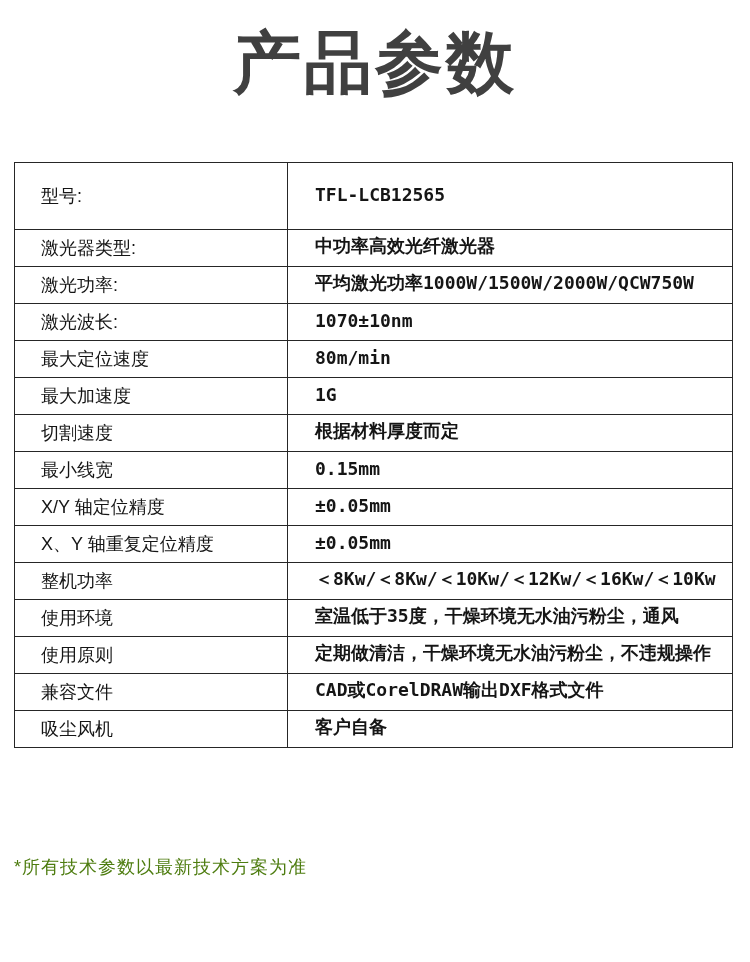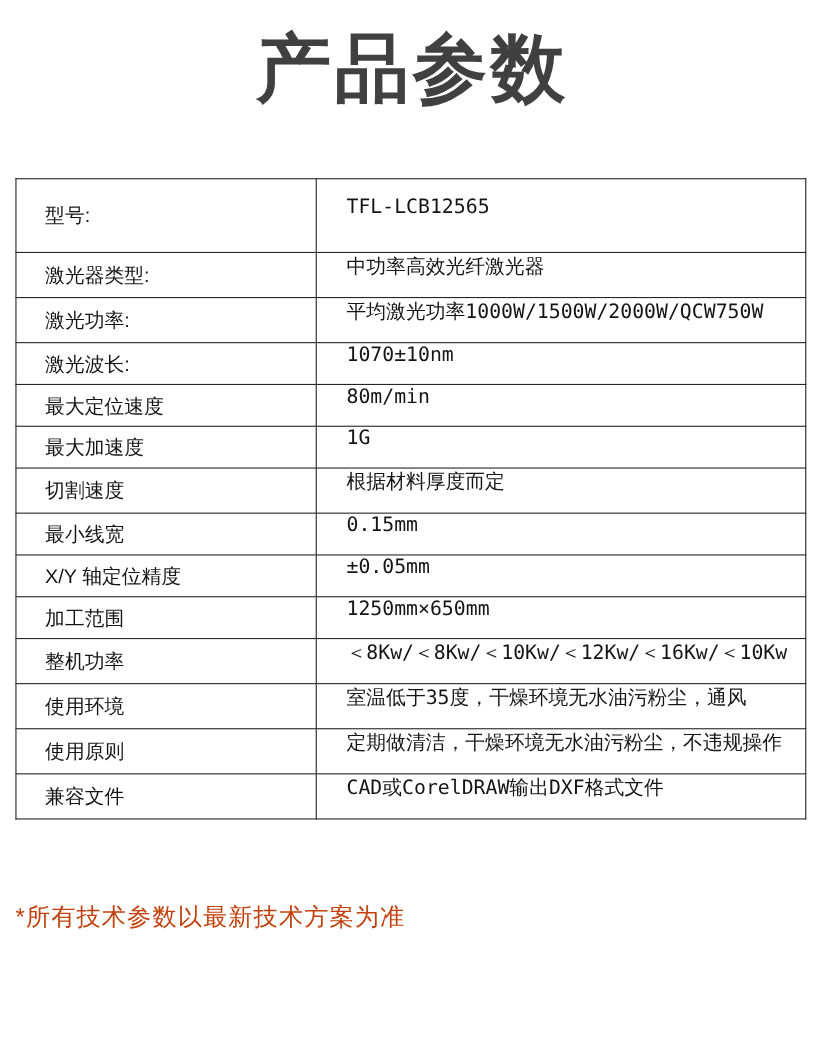--- a/index.html
+++ b/index.html
@@ -48,38 +48,39 @@
     white-space: nowrap;
     overflow: hidden;
   }
   td.label-cell {
     width: 242px;
     padding: 0 4px 0 26px;
     font-family: "Liberation Sans", "DejaVu Sans", sans-serif;
   }
   td.value-cell {
     position: relative;
-    padding: 0 6px 16px 27px;
+    padding: 0 6px 4px 27px;
     font-family: "DejaVu Sans Mono", "Liberation Sans", sans-serif;
     letter-spacing: 0px;
+    font-weight: bold;
   }
   .stray-dot {
     position: absolute;
     left: 300px;
     top: 5px;
     font-size: 15px;
     color: #444444;
   }
   .footnote {
     position: absolute;
     left: 14px;
-    top: 819px;
+    top: 855px;
     margin: 0;
-    font-size: 22px;
-    color: #c2410c;
+    font-size: 18px;
+    color: #4d7c0f;
     letter-spacing: 1px;
   }
 </style>
 </head>
 <body>
 
 <div class="page">
 
   <h1 class="title">产品参数</h1>
 
@@ -115,37 +116,41 @@
         </tr>
         <tr>
           <td class="label-cell">最小线宽</td>
           <td class="value-cell"><span>0.15mm</span></td>
         </tr>
         <tr>
           <td class="label-cell">X/Y 轴定位精度</td>
           <td class="value-cell"><span>±0.05mm</span></td>
         </tr>
         <tr>
-          <td class="label-cell">加工范围</td>
-          <td class="value-cell"><span>1250mm×650mm</span></td>
+          <td class="label-cell">X、Y 轴重复定位精度</td>
+          <td class="value-cell"><span>±0.05mm</span></td>
         </tr>
         <tr>
           <td class="label-cell">整机功率</td>
           <td class="value-cell"><span>＜8Kw/＜8Kw/＜10Kw/＜12Kw/＜16Kw/＜10Kw</span></td>
         </tr>
         <tr>
           <td class="label-cell">使用环境</td>
           <td class="value-cell"><span>室温低于35度，干燥环境无水油污粉尘，通风</span></td>
         </tr>
         <tr>
           <td class="label-cell">使用原则</td>
           <td class="value-cell"><span>定期做清洁，干燥环境无水油污粉尘，不违规操作</span></td>
         </tr>
         <tr>
           <td class="label-cell">兼容文件</td>
           <td class="value-cell"><span>CAD或CorelDRAW输出DXF格式文件</span></td>
         </tr>
+        <tr>
+          <td class="label-cell">吸尘风机</td>
+          <td class="value-cell"><span>客户自备</span></td>
+        </tr>
       </tbody>
   </table>
 
   <p class="footnote">*所有技术参数以最新技术方案为准</p>
 
 </div>
 
 </body></html>

